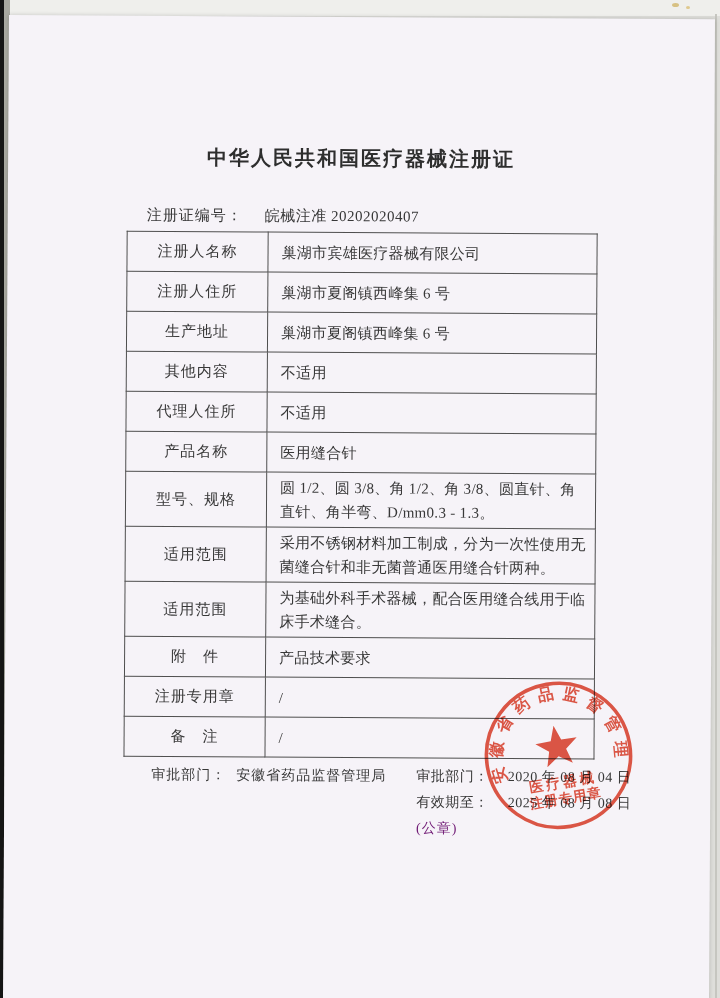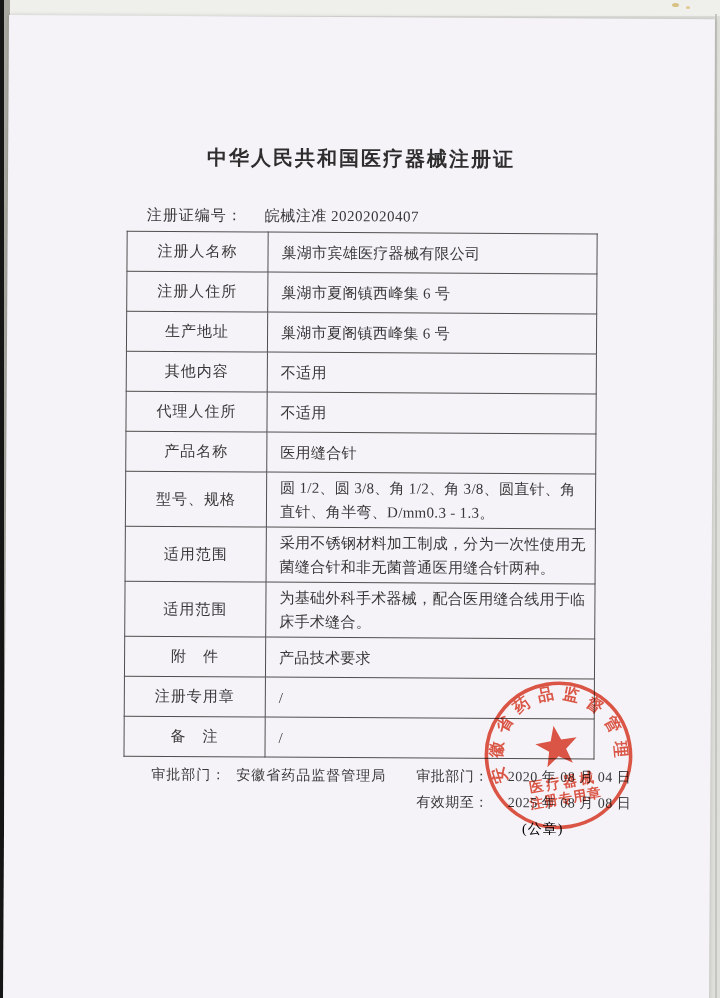--- a/index.html
+++ b/index.html
@@ -60,21 +60,21 @@
   tr.r-double{height:53px;}
 
   .footer{
     position:absolute;top:744px;left:119px;width:480px;font-size:14px;
   }
   .f-left{position:absolute;left:28px;top:6px;white-space:nowrap;letter-spacing:1px;}
   .f-left .f-value{margin-left:10px;}
   .f-right{position:absolute;left:293px;top:6px;white-space:nowrap;}
   .f-line{margin-bottom:8px;letter-spacing:.5px;}
   .f-line .f-value{margin-left:19px;}
-  .f-seal-note{margin-left:106px;letter-spacing:1px;color:#000000;}
+  .f-seal-note{letter-spacing:1px;color:#701a75;}
 
   
   .stamp{
     position:absolute;left:474px;top:657px;width:160px;height:160px;
     transform:rotate(-10deg);
     mix-blend-mode:multiply;
     opacity:.85;
     pointer-events:none;
   }
   .stamp svg{width:100%;height:100%;}

